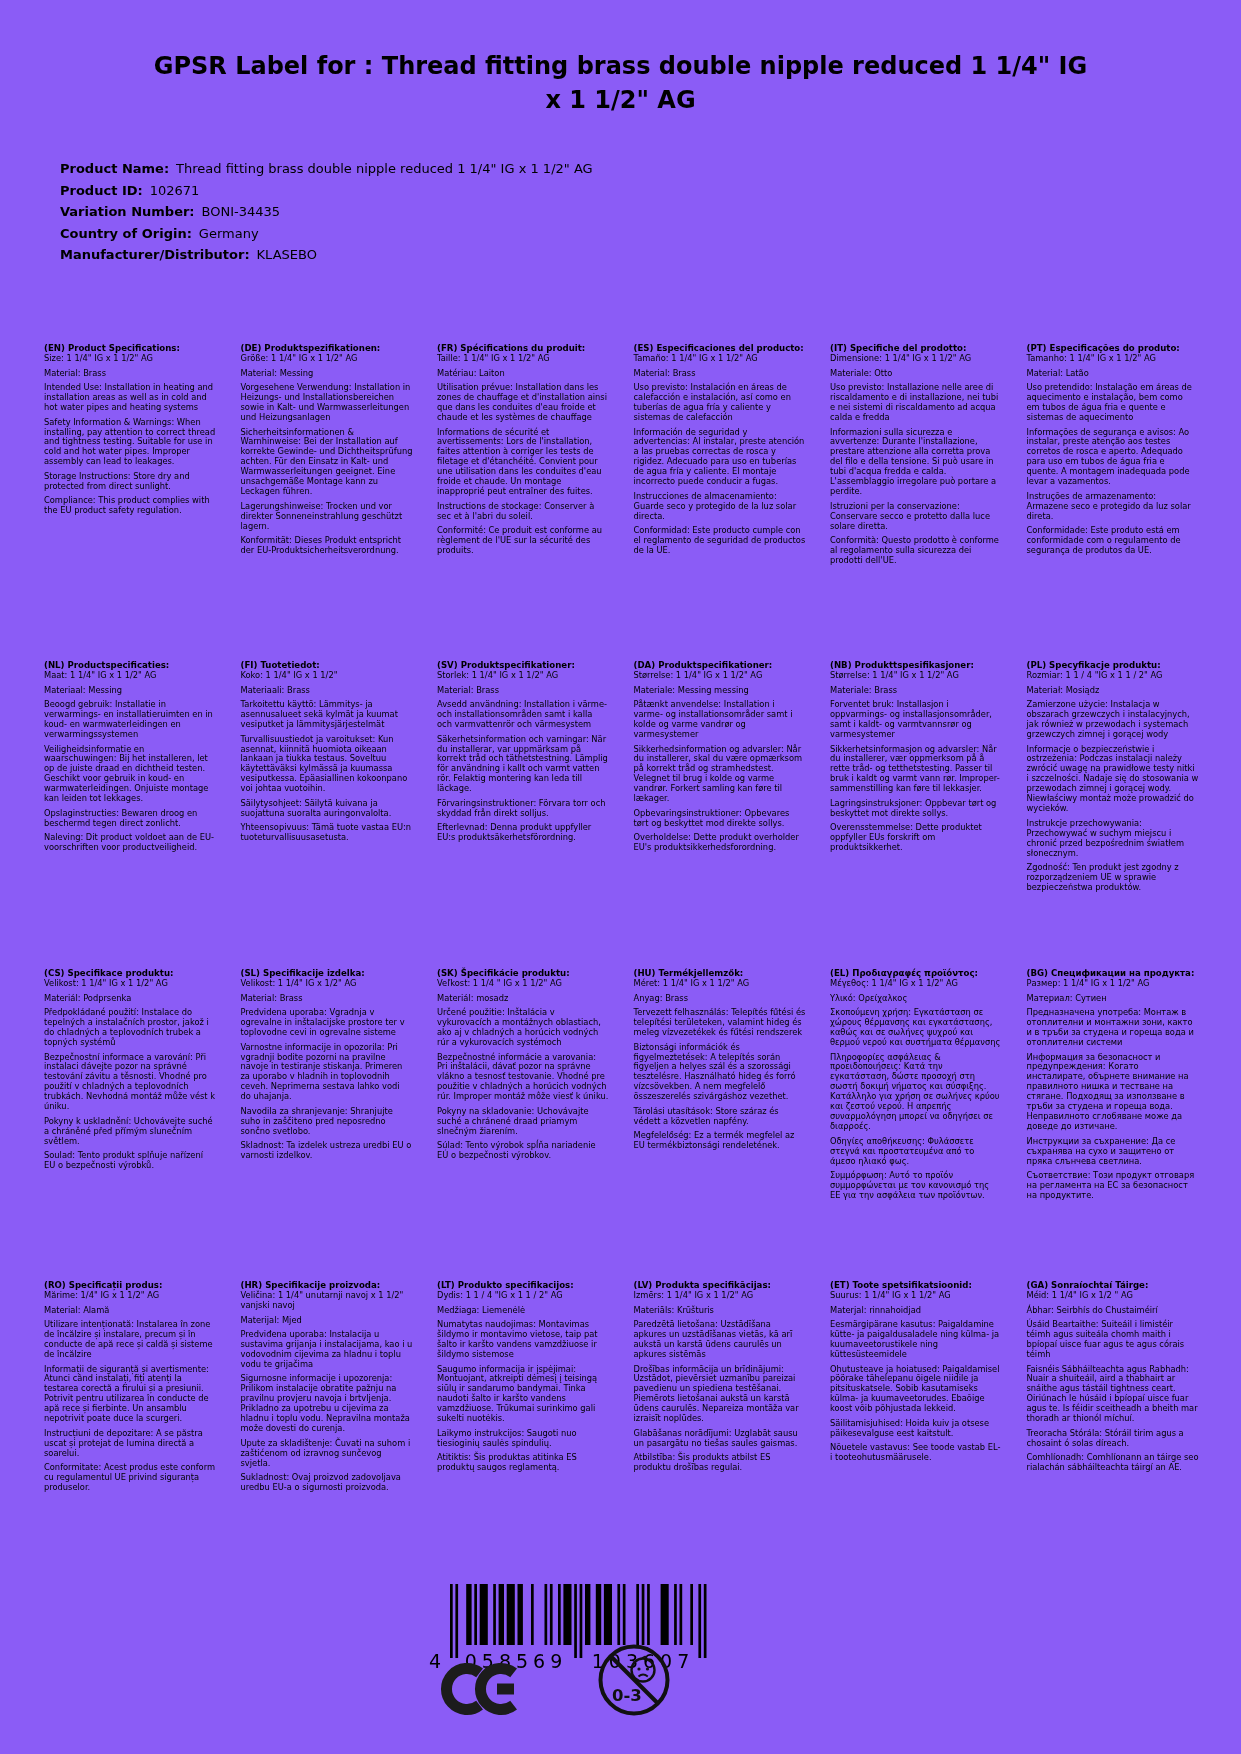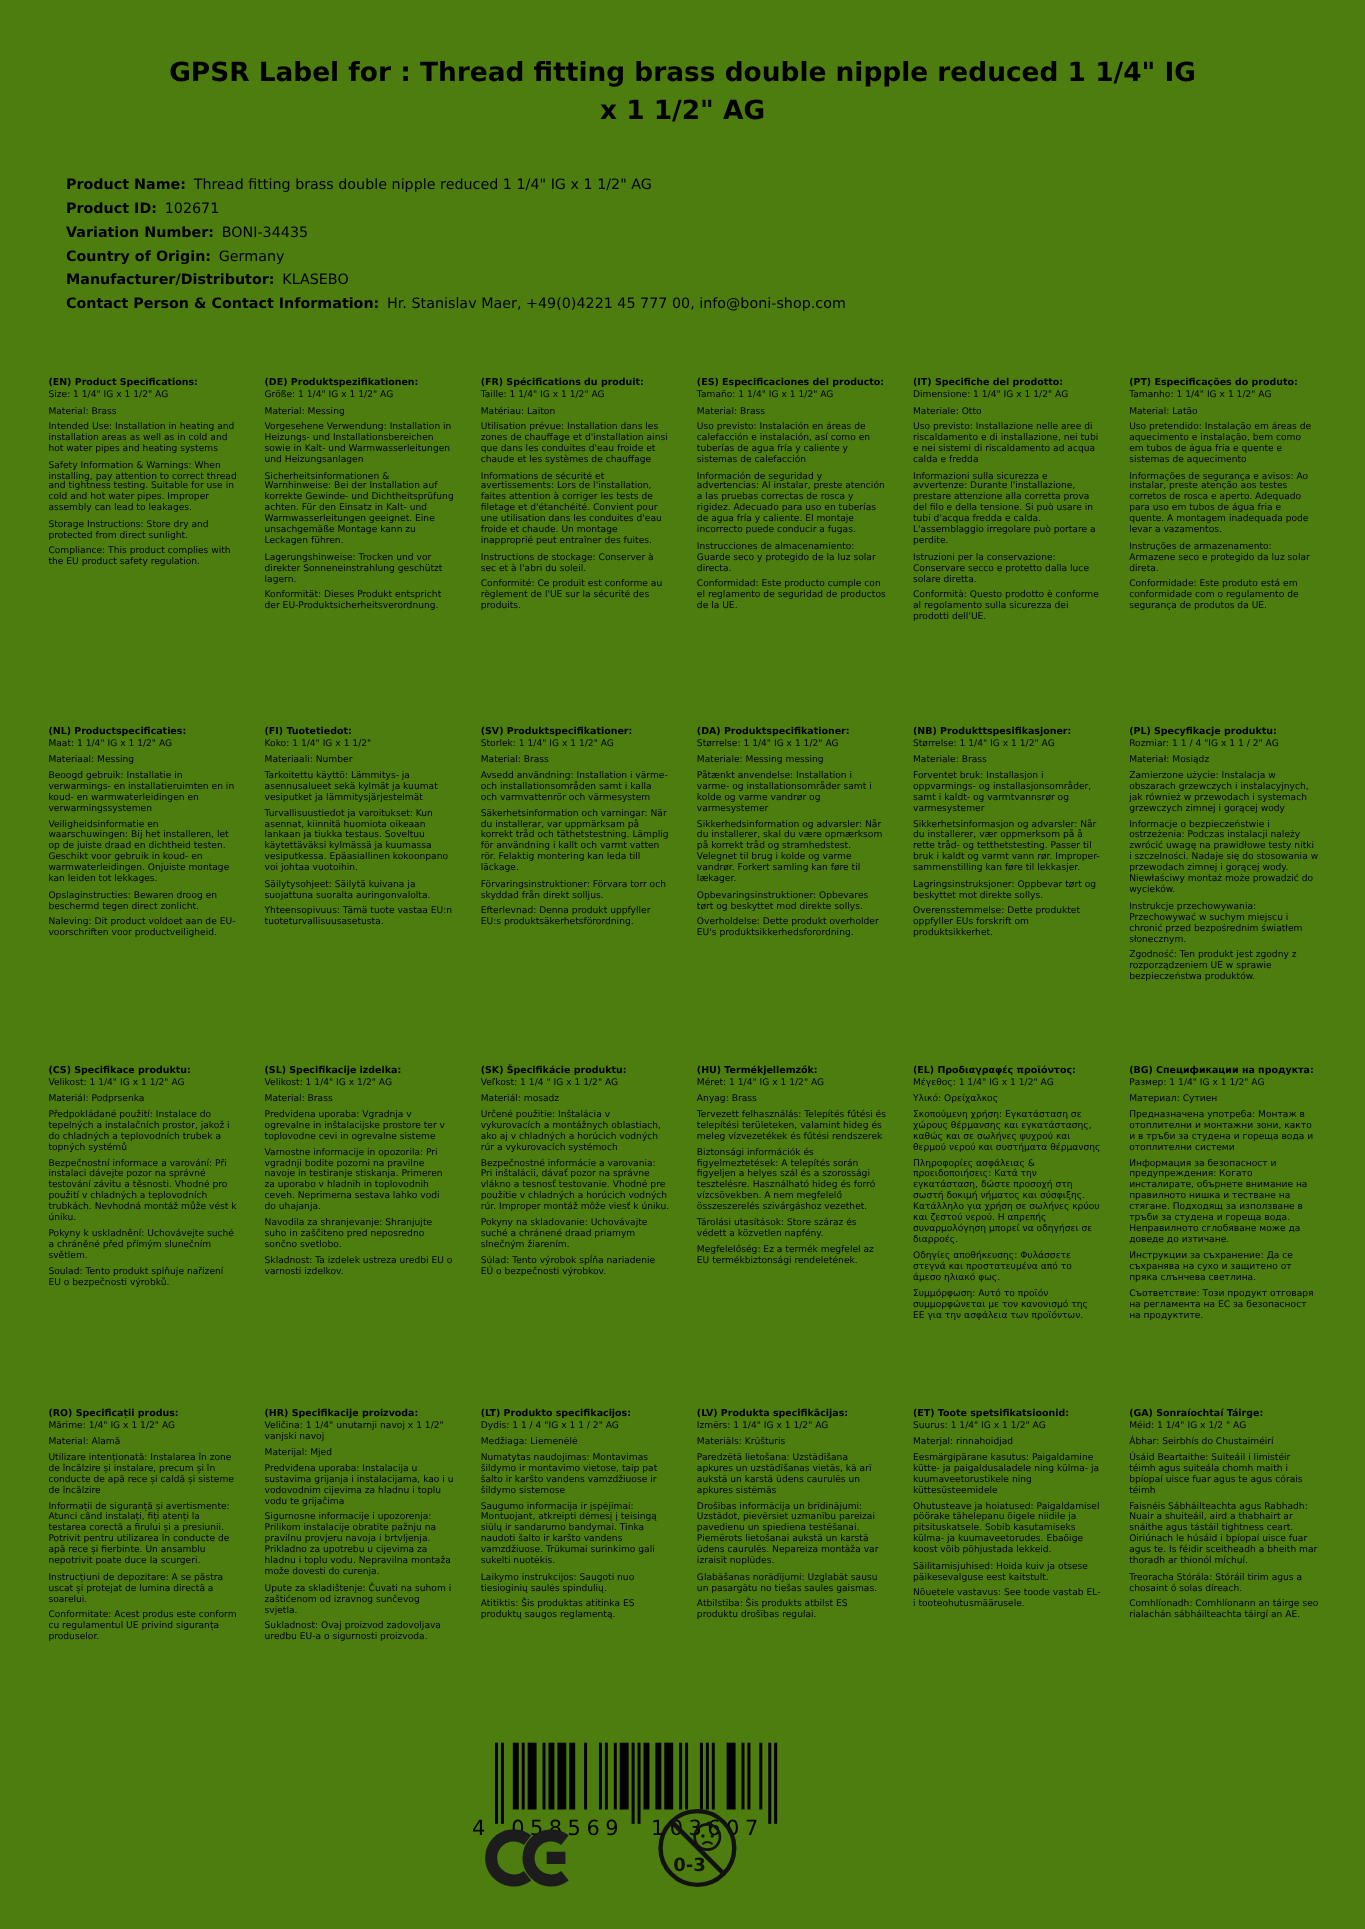--- a/index.html
+++ b/index.html
@@ -1,17 +1,17 @@
 <!DOCTYPE html>
 <html><head>
 <meta charset="utf-8">
 <style>
   html,body{margin:0;padding:0;background:#888;}
   .page{
-    position:relative; width:1241px; height:1754px; background:#4d7c0f;
+    position:relative; width:1241px; height:1754px; background:#8b5cf6;
     font-family:"DejaVu Sans", "Liberation Sans", sans-serif; color:#000;
     margin:0 auto; overflow:hidden;
   }
   .doc-title{
     position:absolute; top:50px; left:50%; transform:translateX(-50%);
     width:940px; text-align:center; font-size:24px; font-weight:bold; line-height:1.4;
   }
   .info{ position:absolute; top:158px; left:60px; font-size:13px; line-height:21.5px;}
   .info-line .info-label{ font-weight:bold; margin-right:7px;}
   .blocks-grid{
@@ -51,23 +51,20 @@
       </div>
 
       <div class="info-line">
         <span class="info-label">Country of Origin:</span><span class="info-value">Germany</span>
       </div>
 
       <div class="info-line">
         <span class="info-label">Manufacturer/Distributor:</span><span class="info-value">KLASEBO</span>
       </div>
 
-      <div class="info-line">
-        <span class="info-label">Contact Person &amp; Contact Information:</span><span class="info-value">Hr. Stanislav Maer, +49(0)4221 45 777 00, info@boni-shop.com</span>
-      </div>
     </div>
 
   <div class="blocks-grid">
 
       <div class="block">
         <div class="block-title">(EN) Product Specifications:</div>
         <div class="block-body">
 
             <p class="block-para">Size: 1 1/4" IG x 1 1/2" AG</p>
 
@@ -190,21 +187,21 @@
             <p class="block-para">Naleving: Dit product voldoet aan de EU-voorschriften voor productveiligheid.</p>
           </div>
       </div>
 
       <div class="block">
         <div class="block-title">(FI) Tuotetiedot:</div>
         <div class="block-body">
 
             <p class="block-para">Koko: 1 1/4" IG x 1 1/2"</p>
 
-            <p class="block-para">Materiaali: Number</p>
+            <p class="block-para">Materiaali: Brass</p>
 
             <p class="block-para">Tarkoitettu käyttö: Lämmitys- ja asennusalueet sekä kylmät ja kuumat vesiputket ja lämmitysjärjestelmät</p>
 
             <p class="block-para">Turvallisuustiedot ja varoitukset: Kun asennat, kiinnitä huomiota oikeaan lankaan ja tiukka testaus. Soveltuu käytettäväksi kylmässä ja kuumassa vesiputkessa. Epäasiallinen kokoonpano voi johtaa vuotoihin.</p>
 
             <p class="block-para">Säilytysohjeet: Säilytä kuivana ja suojattuna suoralta auringonvalolta.</p>
 
             <p class="block-para">Yhteensopivuus: Tämä tuote vastaa EU:n tuoteturvallisuusasetusta.</p>
           </div>
       </div>

